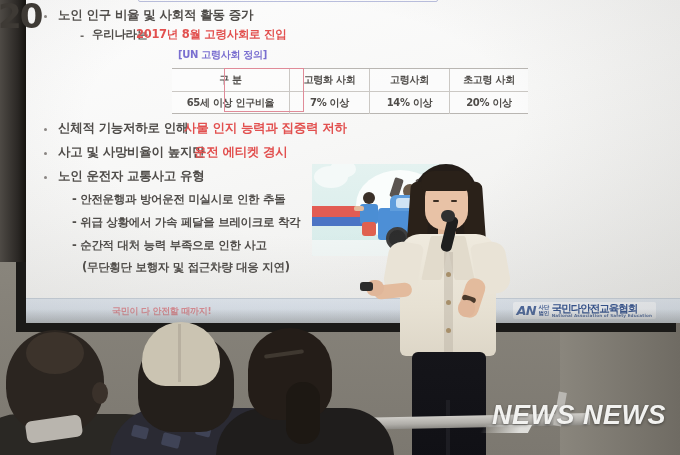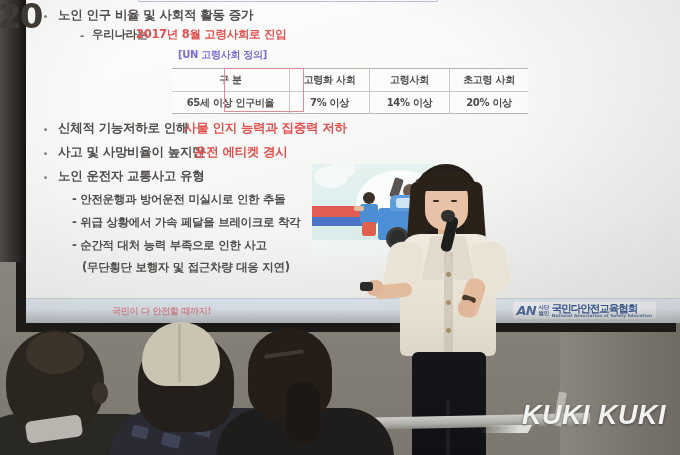--- a/index.html
+++ b/index.html
@@ -398,15 +398,15 @@
   </div>
 
   <div class="aud aud3">
     <div class="a-body a3-body"></div>
     <div class="a-head a3-head"></div>
     <div class="a3-tail" style="position:absolute"></div>
     <div class="a3-clip" style="position:absolute"></div>
   </div>
 
   <div class="wm-swoosh"></div>
-  <div class="watermark">KUKI KUKI</div>
+  <div class="watermark">NEWS NEWS</div>
 
 </div>
 
 </body></html>

